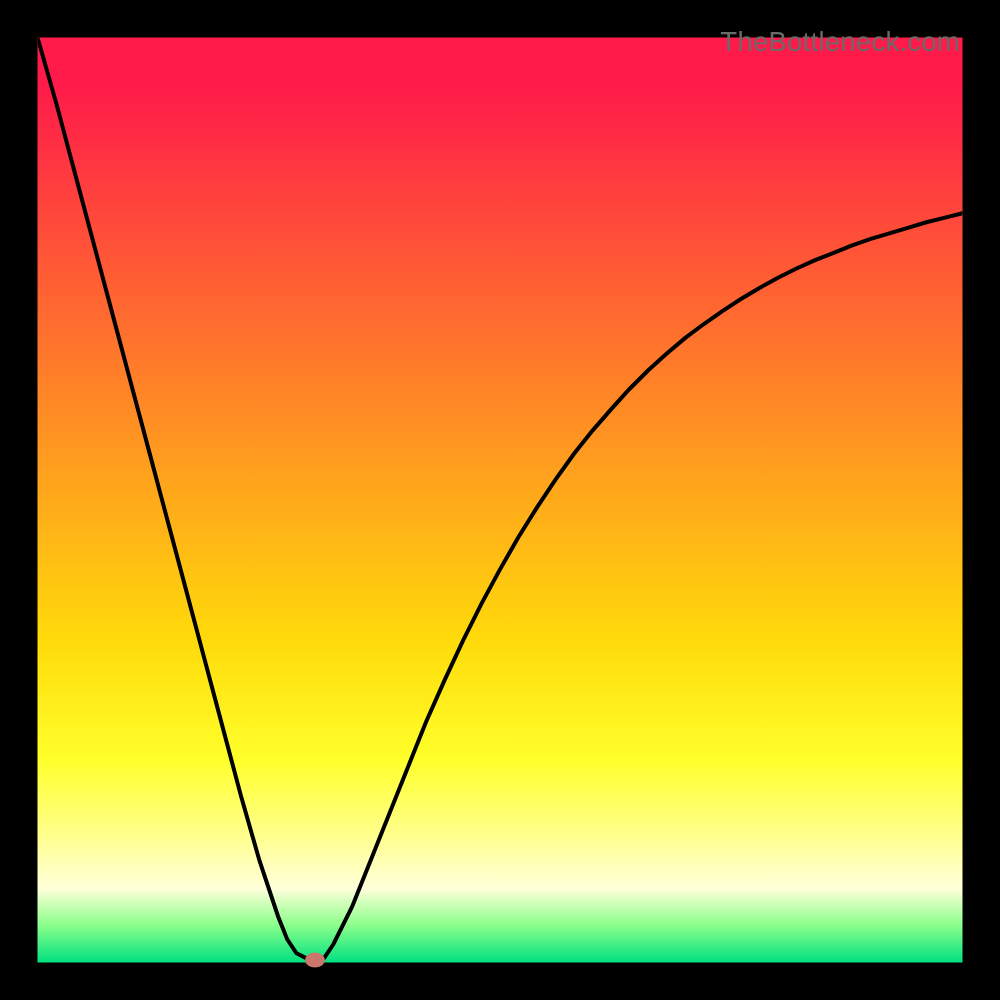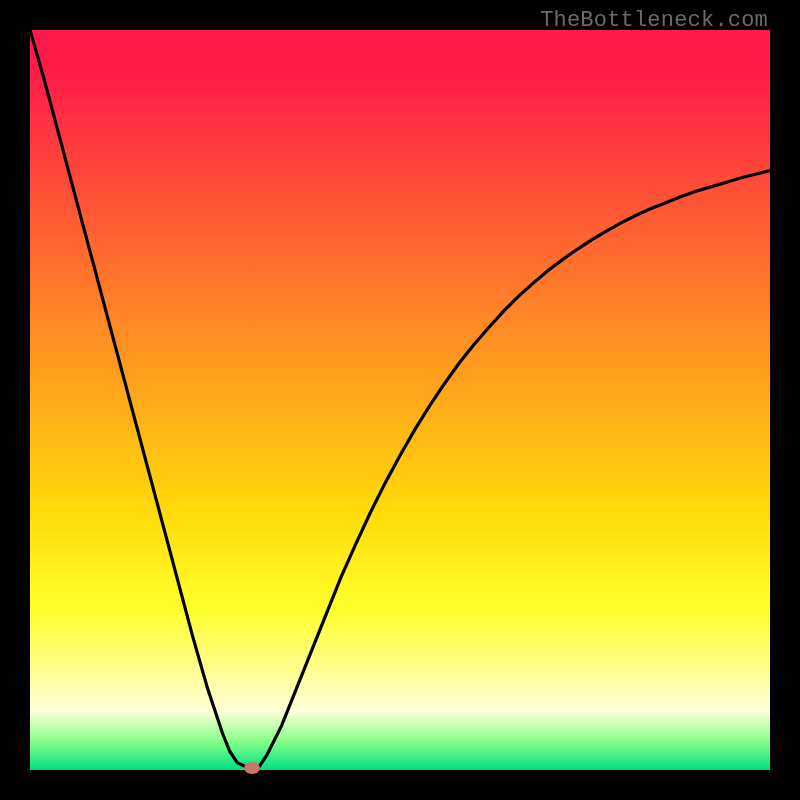--- a/index.html
+++ b/index.html
@@ -19,23 +19,23 @@
       #ffaa1a 50%,
       #ffda0a 65%,
       #ffff2a 78%,
       #ffff8a 86%,
       #ffffda 92%,
       #8aff8a 96%,
       #00e080 100%);
   }
   .attribution {
     position: absolute;
-    top: 8px;
+    top: 21px;
     right: 32px;
-    font-family: Liberation Mono, monospace;
+    font-family: Liberation Sans, sans-serif;
     font-size: 22px;
     color: #6a6a6a;
     letter-spacing: 0.2px;
   }
   .curve-svg {
     position: absolute;
     left: 30px;
     top: 30px;
     width: 740px;
     height: 740px;

